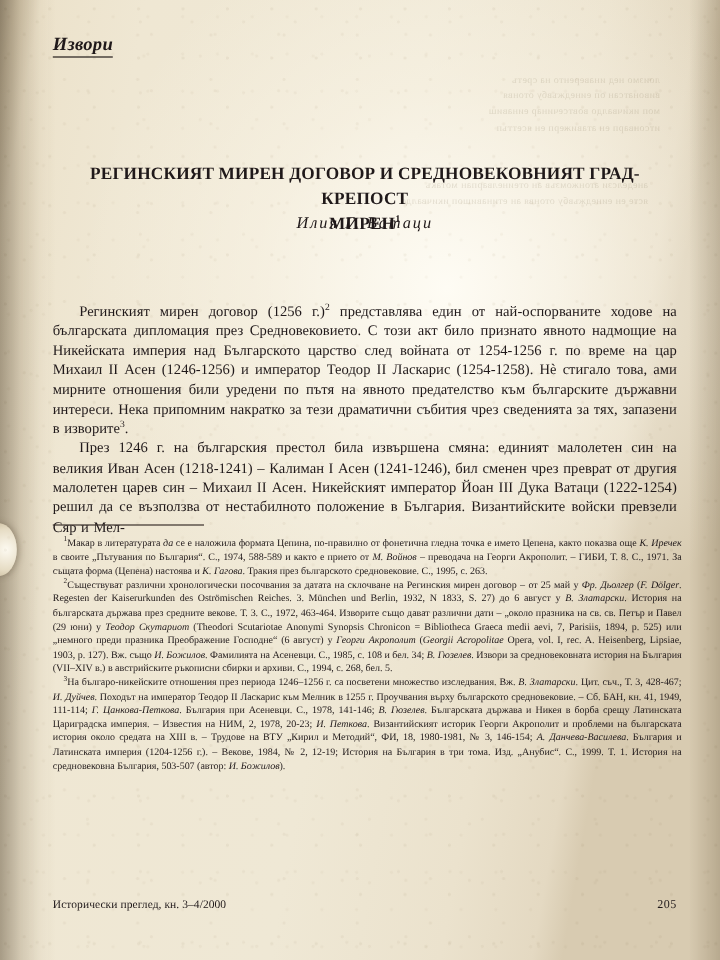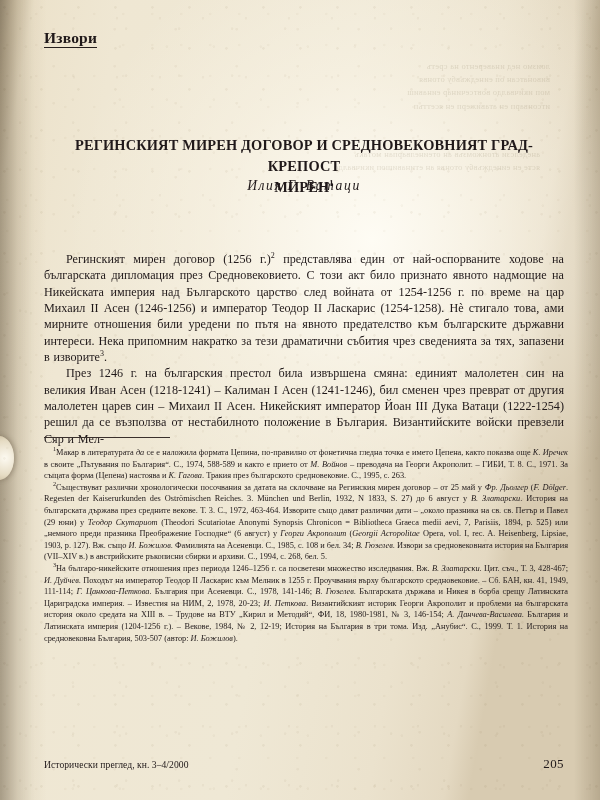--- a/index.html
+++ b/index.html
@@ -87,20 +87,21 @@
     position: absolute;
     inset: 0;
     padding: 0 36px 0 44px;
     box-sizing: border-box;
   }
 
   .rubric {
     position: absolute;
     left: 44px;
     top: 30px;
+    font-style: italic;
     font-weight: bold;
     font-size: 15.5px;
     letter-spacing: .2px;
     border-bottom: 1.6px solid #241d1c;
     padding-bottom: 1px;
     line-height: 1.05;
   }
 
   .title {
     position: absolute;
@@ -174,31 +175,31 @@
     font-size: 6.2px;
     vertical-align: super;
     line-height: 0;
   }
   .notes i { font-style: italic; }
 
   .footer {
     position: absolute;
     left: 44px;
     right: 36px;
-    bottom: 28px;
+    bottom: 40px;
     display: flex;
     align-items: baseline;
     justify-content: space-between;
   }
   .footer-journal {
     font-size: 9.6px;
     letter-spacing: .05px;
   }
   .footer-page {
-    font-size: 13px;
+    font-size: 10px;
     letter-spacing: .4px;
   }
 </style>
 </head>
 <body>
 
 <div class="page">
 
   <div class="ghost" style="left:300px; top:60px; width:250px;">лоизмо нед инаверенто на сретъ
 вивонатсан оп еинеджъвбу отонвя

